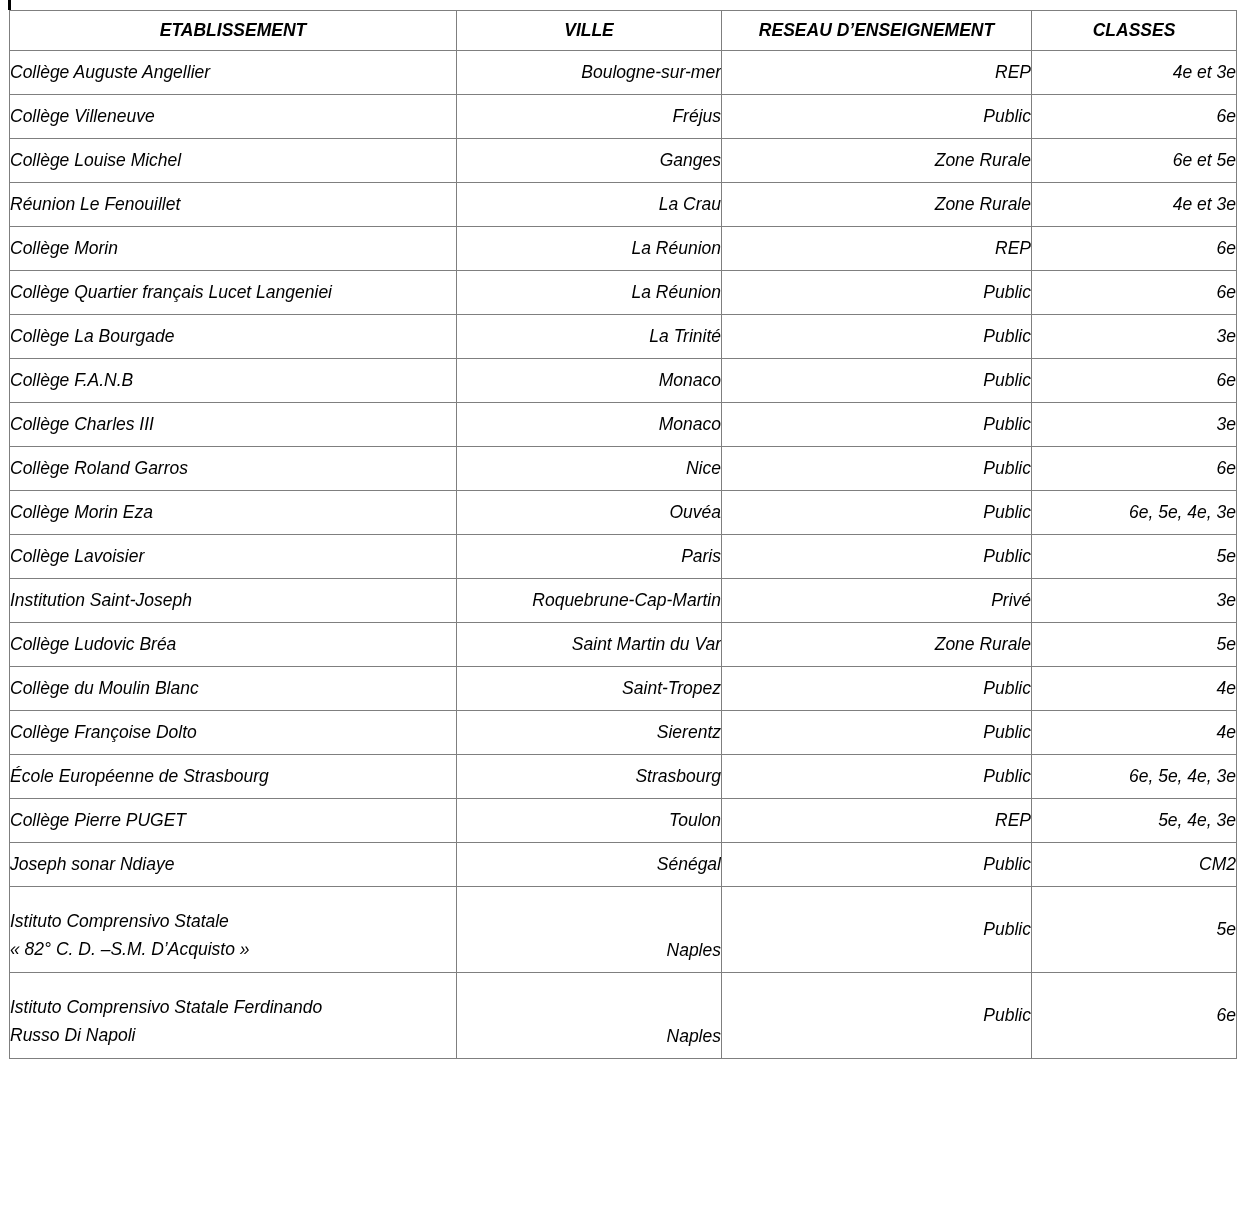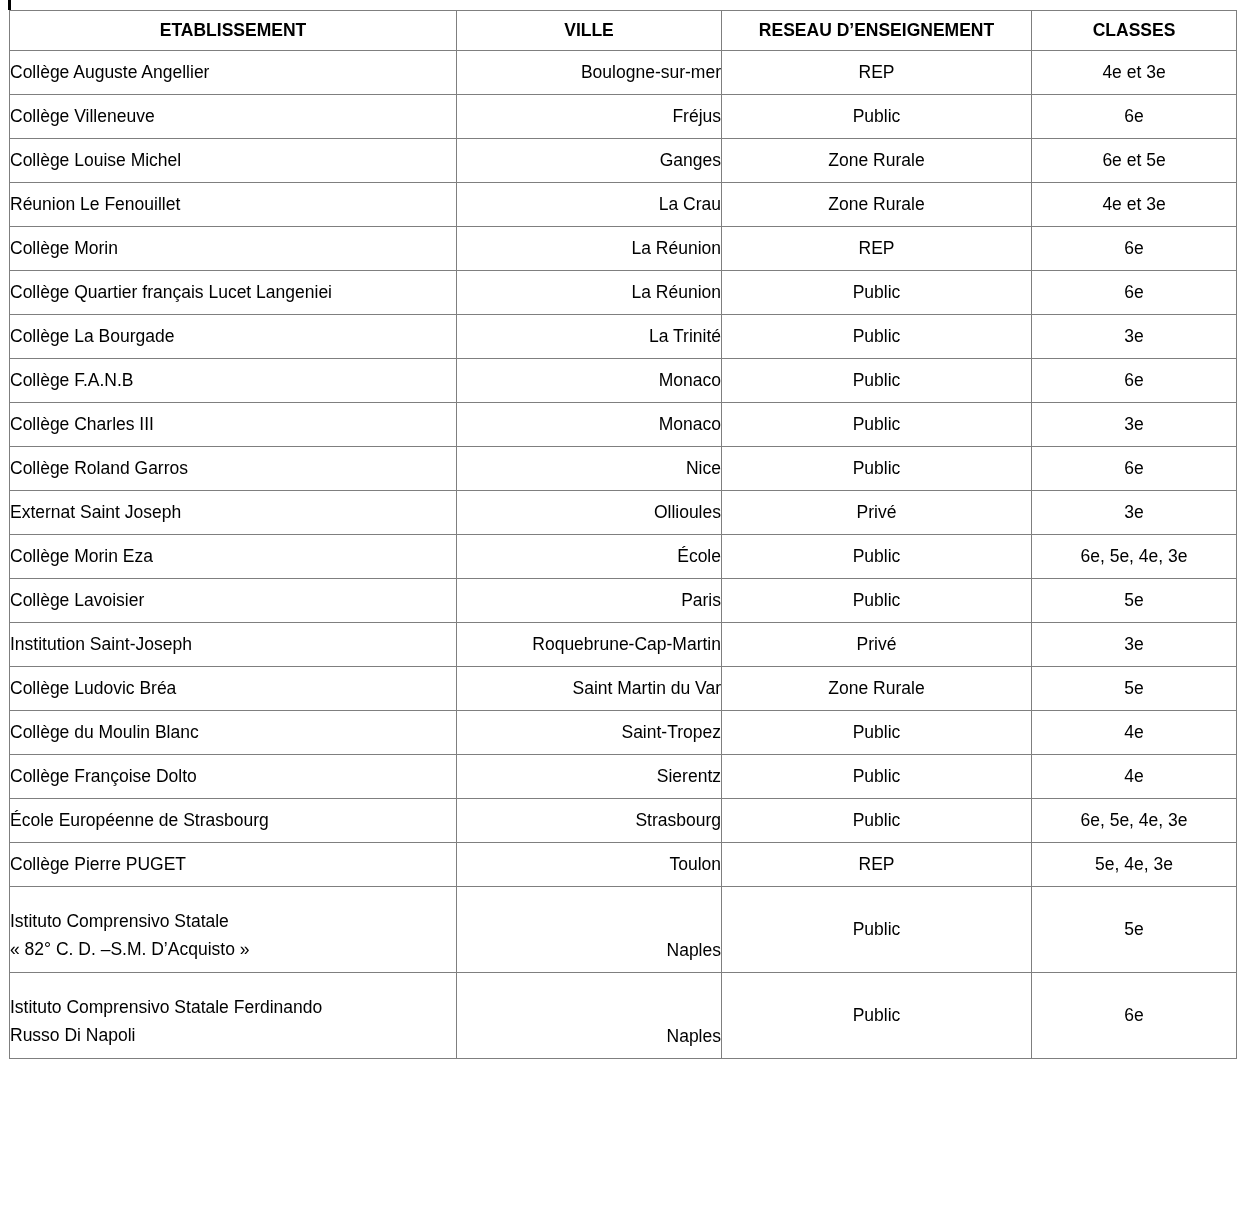--- a/index.html
+++ b/index.html
@@ -10,20 +10,21 @@
     height: 1220px;
     font-family: "Liberation Sans", sans-serif;
     color: #000000;
   }
   .page {
     position: relative;
     box-sizing: border-box;
     width: 1246px;
     height: 1220px;
     padding: 10px 10px 0 9px;
+    font-style: italic;
   }
   .cursor-mark {
     position: absolute;
     left: 8px;
     top: 0;
     width: 3px;
     height: 10px;
     background: #000000;
   }
   table.school-table {
@@ -53,21 +54,21 @@
     padding-left: 13px;
     padding-right: 8px;
     margin-top: 40px;
   }
   td.col-ville {
     text-align: right;
     padding-left: 9px;
     padding-right: 6px;
   }
   td.col-reseau, td.col-classes {
-    text-align: center;
+    text-align: right;
   }
   tr.tall td { height: 70px; }
   tr.tall td.col-etab {
     vertical-align: bottom;
     padding-top: 6px;
     padding-bottom: 9px;
     line-height: 28px;
   }
   tr.tall td.col-ville {
     vertical-align: bottom;
@@ -150,28 +151,22 @@
           <td class="col-reseau">Public</td>
           <td class="col-classes">3e</td>
         </tr>
         <tr>
           <td class="col-etab">Collège Roland Garros</td>
           <td class="col-ville">Nice</td>
           <td class="col-reseau">Public</td>
           <td class="col-classes">6e</td>
         </tr>
         <tr>
-          <td class="col-etab">Externat Saint Joseph</td>
-          <td class="col-ville">Ollioules</td>
-          <td class="col-reseau">Privé</td>
-          <td class="col-classes">3e</td>
-        </tr>
-        <tr>
           <td class="col-etab">Collège Morin Eza</td>
-          <td class="col-ville">École</td>
+          <td class="col-ville">Ouvéa</td>
           <td class="col-reseau">Public</td>
           <td class="col-classes">6e, 5e, 4e, 3e</td>
         </tr>
         <tr>
           <td class="col-etab">Collège Lavoisier</td>
           <td class="col-ville">Paris</td>
           <td class="col-reseau">Public</td>
           <td class="col-classes">5e</td>
         </tr>
         <tr>
@@ -202,20 +197,26 @@
           <td class="col-etab">École Européenne de Strasbourg</td>
           <td class="col-ville">Strasbourg</td>
           <td class="col-reseau">Public</td>
           <td class="col-classes">6e, 5e, 4e, 3e</td>
         </tr>
         <tr>
           <td class="col-etab">Collège Pierre PUGET</td>
           <td class="col-ville">Toulon</td>
           <td class="col-reseau">REP</td>
           <td class="col-classes">5e, 4e, 3e</td>
+        </tr>
+        <tr>
+          <td class="col-etab">Joseph sonar Ndiaye</td>
+          <td class="col-ville">Sénégal</td>
+          <td class="col-reseau">Public</td>
+          <td class="col-classes">CM2</td>
         </tr>
         <tr class="tall">
           <td class="col-etab">Istituto Comprensivo Statale<br>« 82° C. D. –S.M. D’Acquisto »</td>
           <td class="col-ville">Naples</td>
           <td class="col-reseau">Public</td>
           <td class="col-classes">5e</td>
         </tr>
         <tr class="tall">
           <td class="col-etab">Istituto Comprensivo Statale Ferdinando<br>Russo Di Napoli</td>
           <td class="col-ville">Naples</td>

